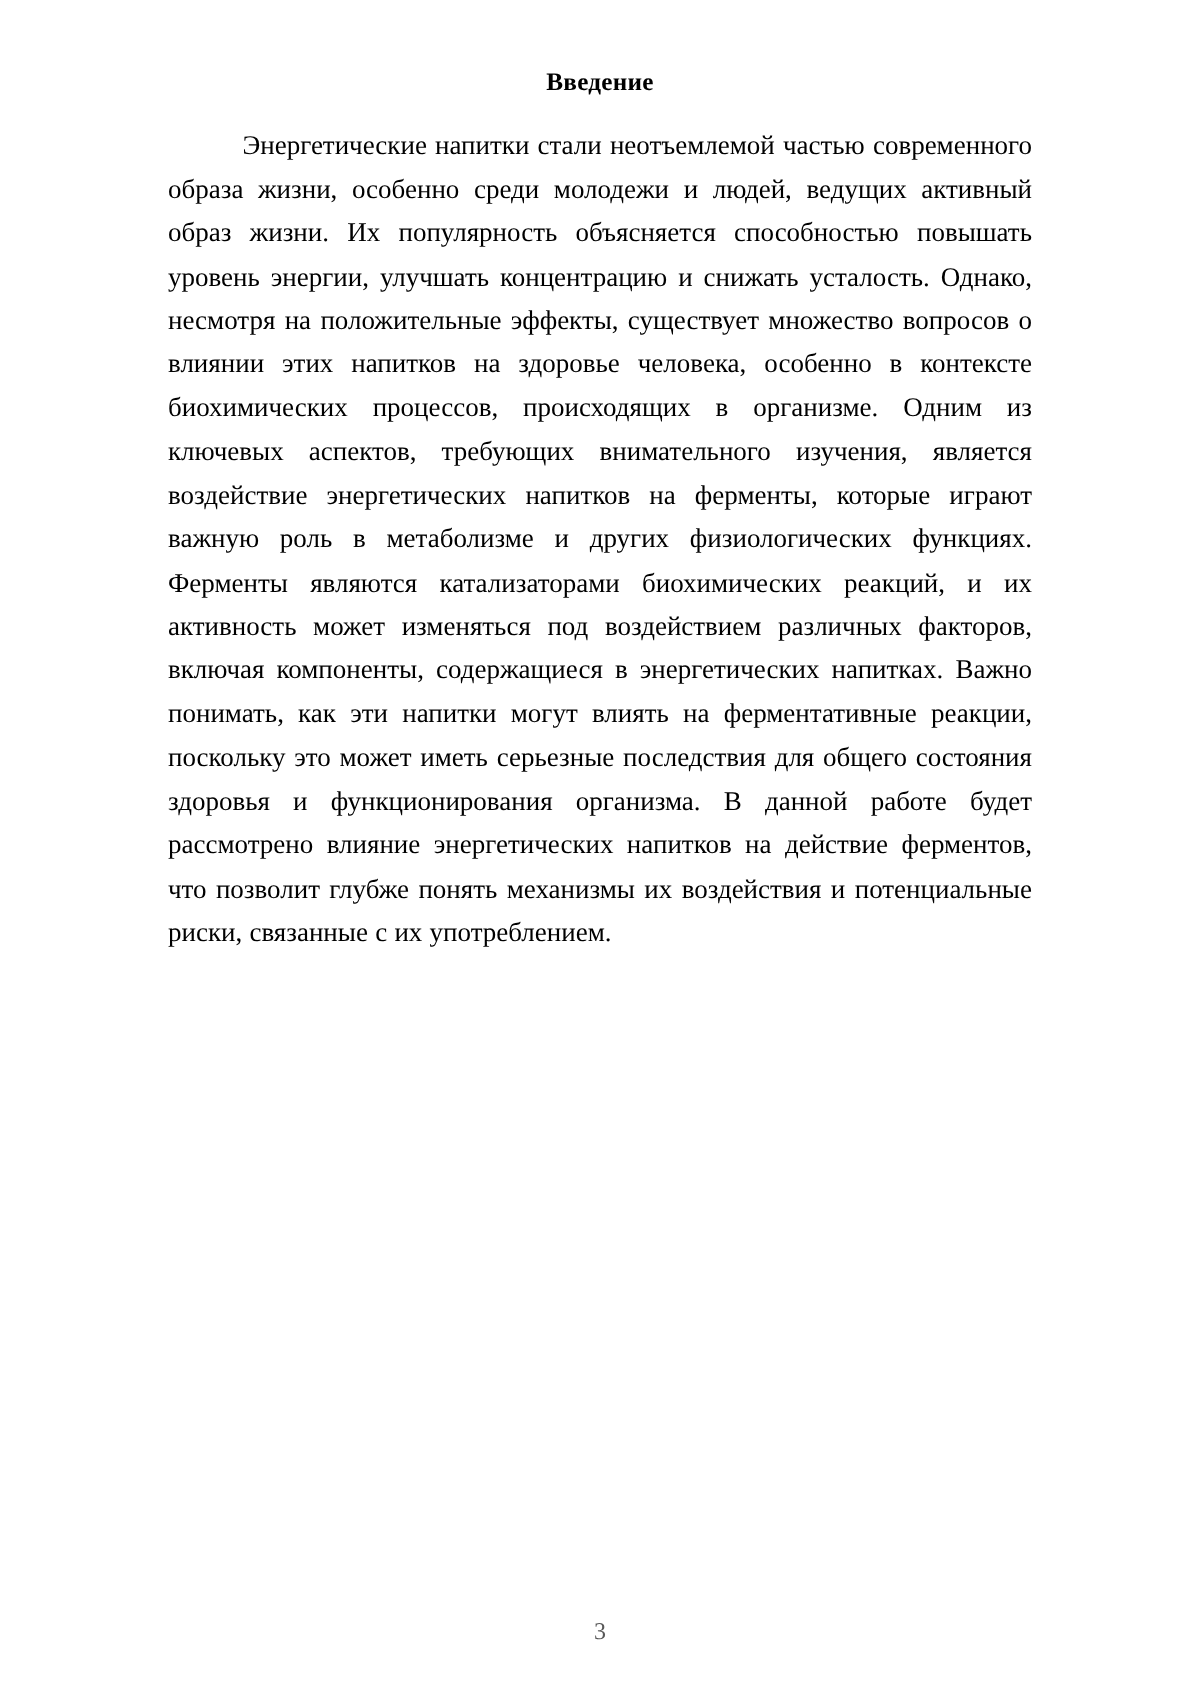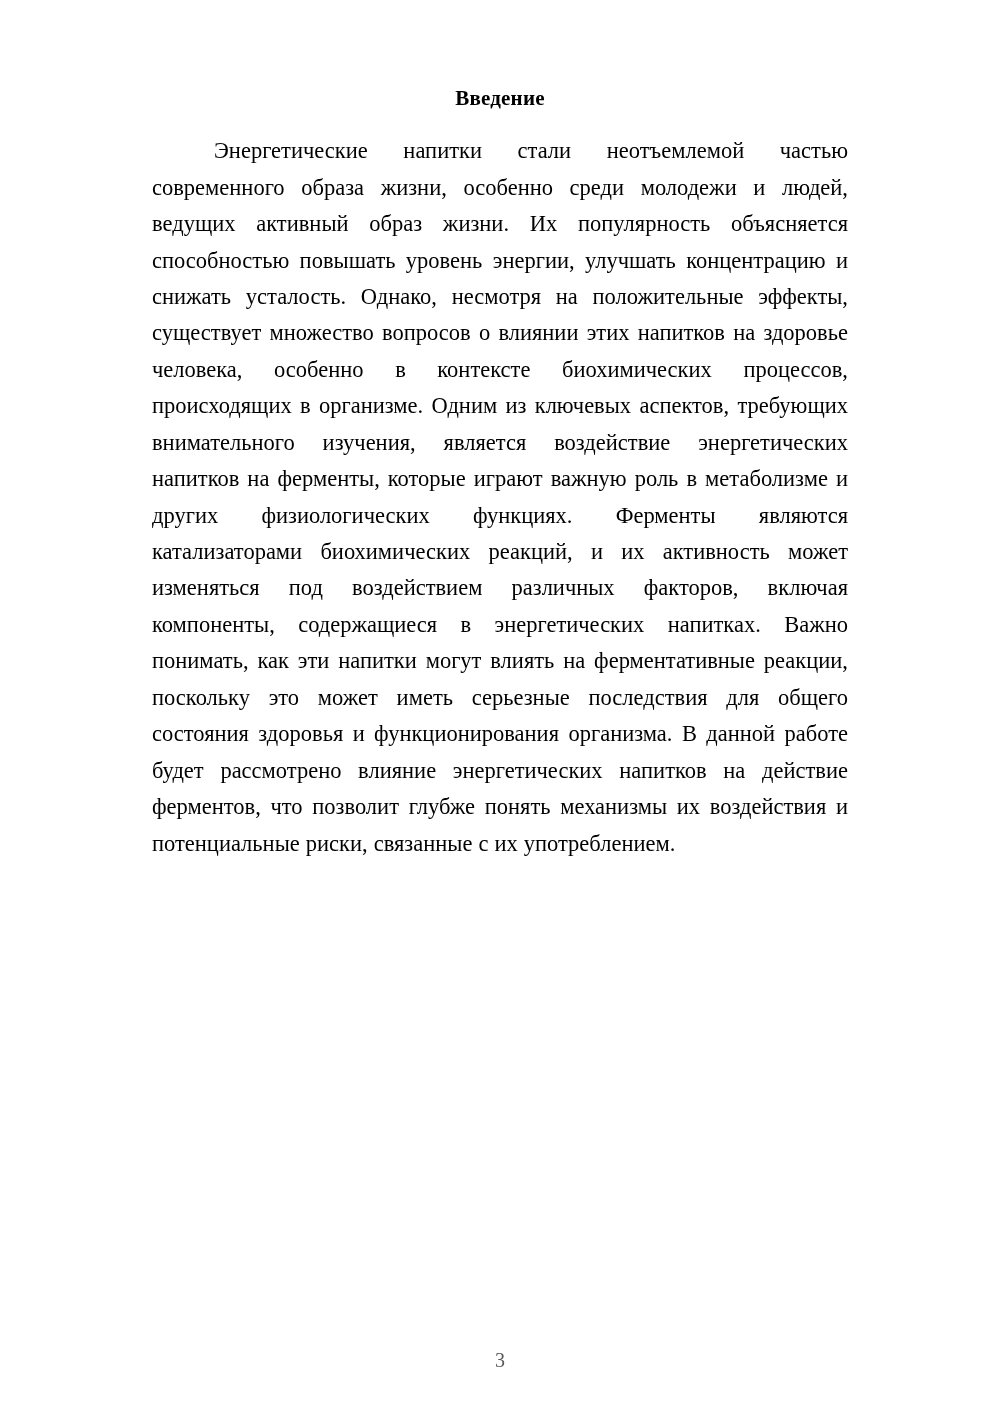--- a/index.html
+++ b/index.html
@@ -15,36 +15,36 @@
     color: #000000;
     overflow: hidden;
   }
   .page {
     position: absolute;
     top: 0;
     left: 0;
     width: 1000px;
     height: 1414px;
     box-sizing: border-box;
-    padding: 86px 140px 0 140px;
+    padding: 56px 140px 0 140px;
   }
   .doc-title {
     text-align: center;
     font-weight: bold;
     font-size: 21px;
     line-height: 1.2;
     margin: 0 0 22px 0;
     letter-spacing: 0.2px;
   }
   .body-text {
     font-size: 22.5px;
     line-height: 1.62;
     text-align: justify;
     text-indent: 62px;
-    margin: 12px;
+    margin: 0;
     hyphens: none;
     word-spacing: 0.4px;
   }
   .page-number {
     position: absolute;
     left: 0;
     right: 0;
     bottom: 42px;
     text-align: center;
     font-size: 20px;

